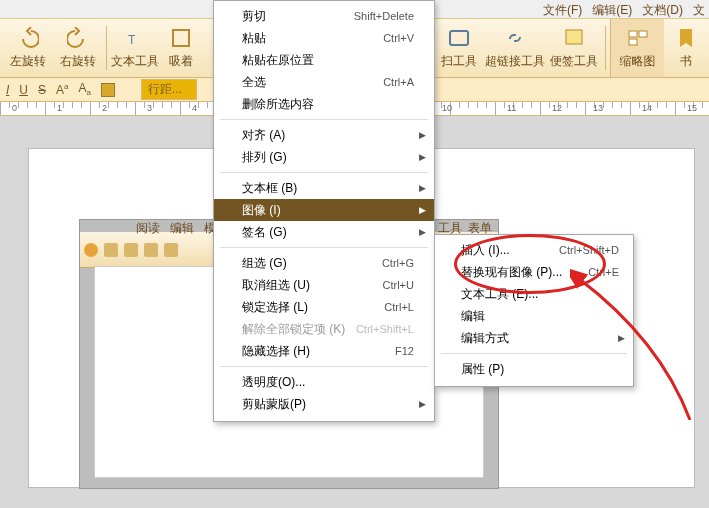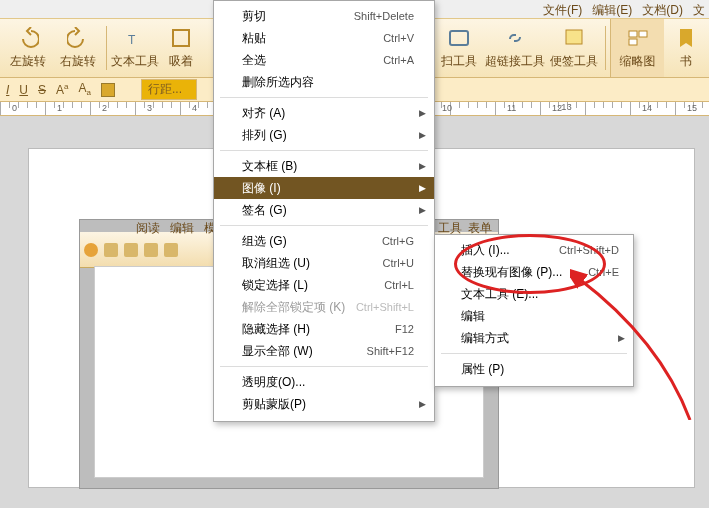--- a/index.html
+++ b/index.html
@@ -234,21 +234,21 @@
     <div class="num" style="left: 147px;">3</div>
     <div class="num" style="left: 192px;">4</div>
     <div class="num" style="left: 237px;">5</div>
     <div class="num" style="left: 282px;">6</div>
     <div class="num" style="left: 327px;">7</div>
     <div class="num" style="left: 372px;">8</div>
     <div class="num" style="left: 417px;">9</div>
     <div class="num" style="left: 442px;">10</div>
     <div class="num" style="left: 507px;">11</div>
     <div class="num" style="left: 552px;">12</div>
-    <div class="num" style="left: 561px; font-family: Liberation Mono, monospace;">13</div>
+    <div class="num" style="left: 593px;">13</div>
     <div class="num" style="left: 642px;">14</div>
     <div class="num" style="left: 687px;">15</div>
   </div>
 
 <div class="doc">
   <div class="doc-text">
     <span>另：</span><span class="red">选择 "手形工</span>
     <span style="margin-left:206px">文档操作" - "插入新页面/删除" ，如下图：</span>
   </div>
   <div class="pageA">
@@ -310,20 +310,23 @@
 <div class="context-menu">
   <div class="row">
       <span>剪切</span>
       <span class="sc">Shift+Delete</span>
     </div>
   <div class="row">
       <span>粘贴</span>
       <span class="sc">Ctrl+V</span>
     </div>
   <div class="row">
+      <span>粘贴在原位置</span>
+    </div>
+  <div class="row">
       <span>全选</span>
       <span class="sc">Ctrl+A</span>
     </div>
   <div class="row">
       <span>删除所选内容</span>
     </div>
   <div class="divider"></div>
   <div class="row" style="position:relative">
       <span>对齐 (A)</span>
       <span class="arrow">▶</span>
@@ -358,24 +361,20 @@
       <span>锁定选择 (L)</span>
       <span class="sc">Ctrl+L</span>
     </div>
   <div class="row disabled">
       <span>解除全部锁定项 (K)</span>
       <span class="sc" style="color:#bbb">Ctrl+Shift+L</span>
     </div>
   <div class="row">
       <span>隐藏选择 (H)</span>
       <span class="sc">F12</span>
-    </div>
-  <div class="row">
-      <span>显示全部 (W)</span>
-      <span class="sc">Shift+F12</span>
     </div>
   <div class="divider"></div>
   <div class="row">
       <span>透明度(O)...</span>
     </div>
   <div class="row" style="position:relative">
       <span>剪贴蒙版(P)</span>
       <span class="arrow">▶</span>
     </div>
 </div>

